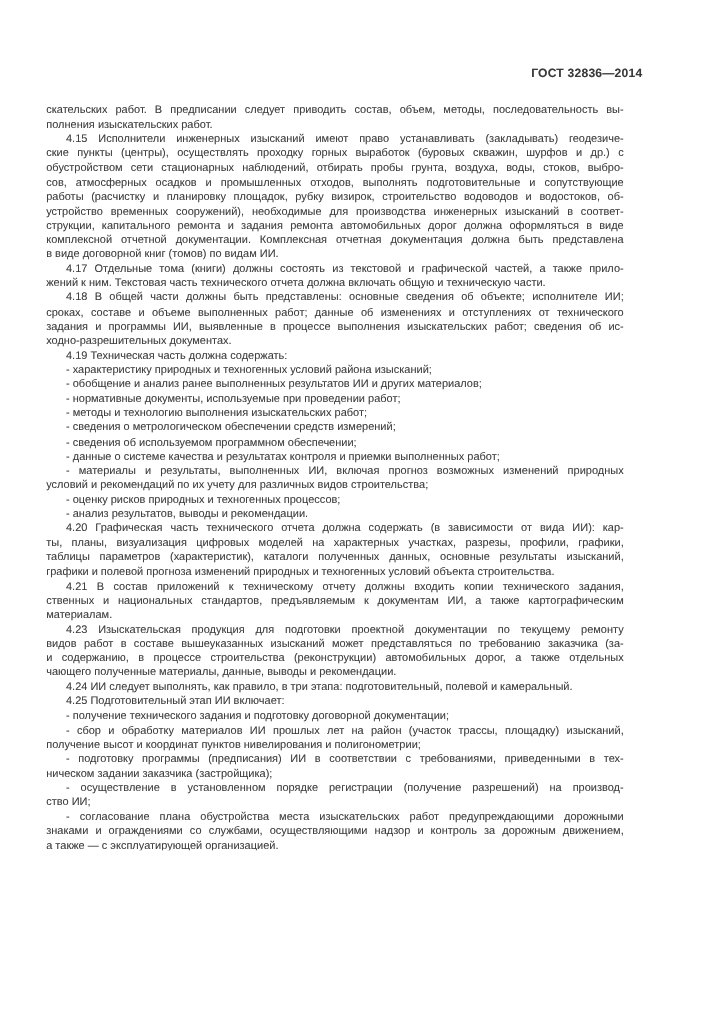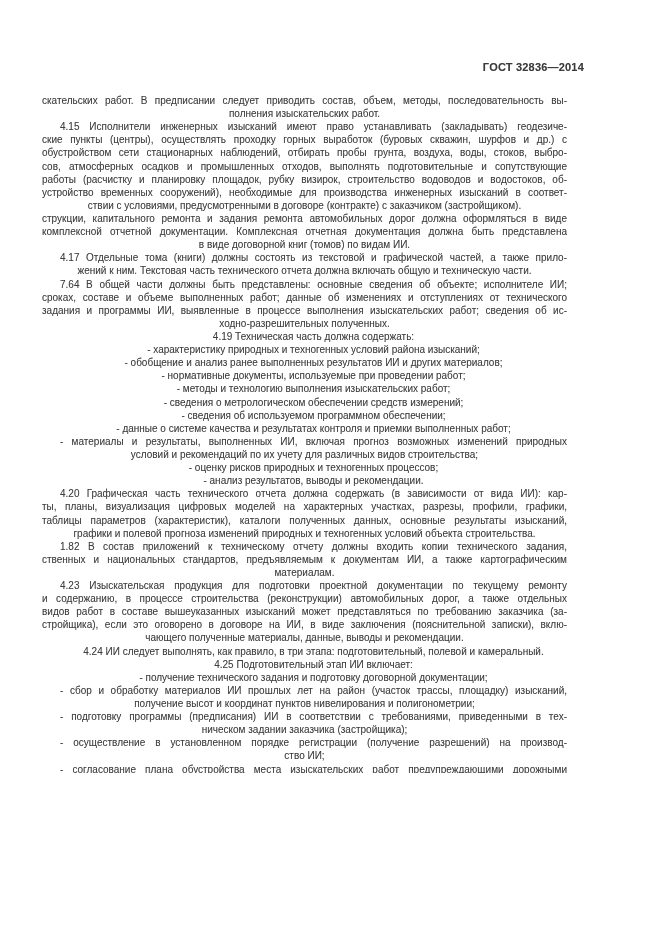--- a/index.html
+++ b/index.html
@@ -39,21 +39,20 @@
     width: 525px;
     font-size: 10px;
     color: #3e3e3e;
     text-shadow: 0 0 0.5px rgba(62,62,62,0.3);
   }
   .line {
     line-height: 13.12px;
     height: 13.12px;
     white-space: nowrap;
     overflow: visible;
-    text-align: center;
   }
   .line.just {
     white-space: normal;
     text-align: justify;
     text-align-last: justify;
   }
   .line.ind {
     text-indent: 18px;
   }
   .page-number {
@@ -75,53 +74,51 @@
 
   <div class="body-text">
       <div class="line just">скательских работ. В предписании следует приводить состав, объем, методы, последовательность вы-</div>
       <div class="line">полнения изыскательских работ.</div>
       <div class="line just ind">4.15 Исполнители инженерных изысканий имеют право устанавливать (закладывать) геодезиче-</div>
       <div class="line just">ские пункты (центры), осуществлять проходку горных выработок (буровых скважин, шурфов и др.) с</div>
       <div class="line just">обустройством сети стационарных наблюдений, отбирать пробы грунта, воздуха, воды, стоков, выбро-</div>
       <div class="line just">сов, атмосферных осадков и промышленных отходов, выполнять подготовительные и сопутствующие</div>
       <div class="line just">работы (расчистку и планировку площадок, рубку визирок, строительство водоводов и водостоков, об-</div>
       <div class="line just">устройство временных сооружений), необходимые для производства инженерных изысканий в соответ-</div>
-      <div class="line">ствии с условиями, предусмотренными в договоре (контракте) с заказчиком (застройщиком).</div>
       <div class="line just">струкции, капитального ремонта и задания ремонта автомобильных дорог должна оформляться в виде</div>
       <div class="line just">комплексной отчетной документации. Комплексная отчетная документация должна быть представлена</div>
       <div class="line">в виде договорной книг (томов) по видам ИИ.</div>
       <div class="line just ind">4.17 Отдельные тома (книги) должны состоять из текстовой и графической частей, а также прило-</div>
       <div class="line">жений к ним. Текстовая часть технического отчета должна включать общую и техническую части.</div>
-      <div class="line just ind">7.64 В общей части должны быть представлены: основные сведения об объекте; исполнителе ИИ;</div>
+      <div class="line just ind">4.18 В общей части должны быть представлены: основные сведения об объекте; исполнителе ИИ;</div>
       <div class="line just">сроках, составе и объеме выполненных работ; данные об изменениях и отступлениях от технического</div>
       <div class="line just">задания и программы ИИ, выявленные в процессе выполнения изыскательских работ; сведения об ис-</div>
-      <div class="line">ходно-разрешительных полученных.</div>
+      <div class="line">ходно-разрешительных документах.</div>
       <div class="line ind">4.19 Техническая часть должна содержать:</div>
       <div class="line ind">- характеристику природных и техногенных условий района изысканий;</div>
       <div class="line ind">- обобщение и анализ ранее выполненных результатов ИИ и других материалов;</div>
       <div class="line ind">- нормативные документы, используемые при проведении работ;</div>
       <div class="line ind">- методы и технологию выполнения изыскательских работ;</div>
       <div class="line ind">- сведения о метрологическом обеспечении средств измерений;</div>
       <div class="line ind">- сведения об используемом программном обеспечении;</div>
       <div class="line ind">- данные о системе качества и результатах контроля и приемки выполненных работ;</div>
       <div class="line just ind">- материалы и результаты, выполненных ИИ, включая прогноз возможных изменений природных</div>
       <div class="line">условий и рекомендаций по их учету для различных видов строительства;</div>
       <div class="line ind">- оценку рисков природных и техногенных процессов;</div>
       <div class="line ind">- анализ результатов, выводы и рекомендации.</div>
       <div class="line just ind">4.20 Графическая часть технического отчета должна содержать (в зависимости от вида ИИ): кар-</div>
       <div class="line just">ты, планы, визуализация цифровых моделей на характерных участках, разрезы, профили, графики,</div>
       <div class="line just">таблицы параметров (характеристик), каталоги полученных данных, основные результаты изысканий,</div>
       <div class="line">графики и полевой прогноза изменений природных и техногенных условий объекта строительства.</div>
-      <div class="line just ind">1.82 В состав приложений к техническому отчету должны входить копии технического задания,</div>
+      <div class="line just ind">4.21 В состав приложений к техническому отчету должны входить копии технического задания,</div>
       <div class="line just">ственных и национальных стандартов, предъявляемым к документам ИИ, а также картографическим</div>
       <div class="line">материалам.</div>
       <div class="line just ind">4.23 Изыскательская продукция для подготовки проектной документации по текущему ремонту</div>
+      <div class="line just">видов работ в составе вышеуказанных изысканий может представляться по требованию заказчика (за-</div>
       <div class="line just">и содержанию, в процессе строительства (реконструкции) автомобильных дорог, а также отдельных</div>
-      <div class="line just">видов работ в составе вышеуказанных изысканий может представляться по требованию заказчика (за-</div>
-      <div class="line just">стройщика), если это оговорено в договоре на ИИ, в виде заключения (пояснительной записки), вклю-</div>
       <div class="line">чающего полученные материалы, данные, выводы и рекомендации.</div>
       <div class="line ind">4.24 ИИ следует выполнять, как правило, в три этапа: подготовительный, полевой и камеральный.</div>
       <div class="line ind">4.25 Подготовительный этап ИИ включает:</div>
       <div class="line ind">- получение технического задания и подготовку договорной документации;</div>
       <div class="line just ind">- сбор и обработку материалов ИИ прошлых лет на район (участок трассы, площадку) изысканий,</div>
       <div class="line">получение высот и координат пунктов нивелирования и полигонометрии;</div>
       <div class="line just ind">- подготовку программы (предписания) ИИ в соответствии с требованиями, приведенными в тех-</div>
       <div class="line">ническом задании заказчика (застройщика);</div>
       <div class="line just ind">- осуществление в установленном порядке регистрации (получение разрешений) на производ-</div>
       <div class="line">ство ИИ;</div>

